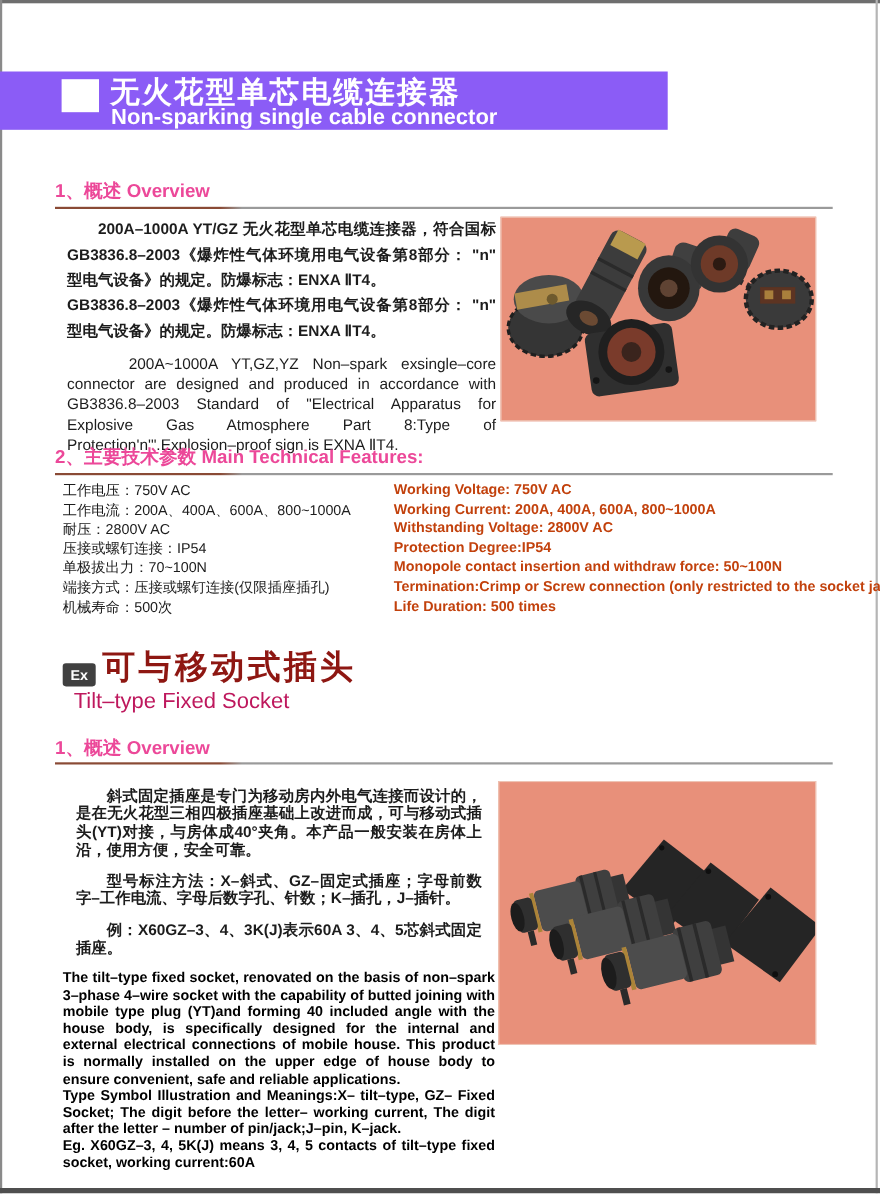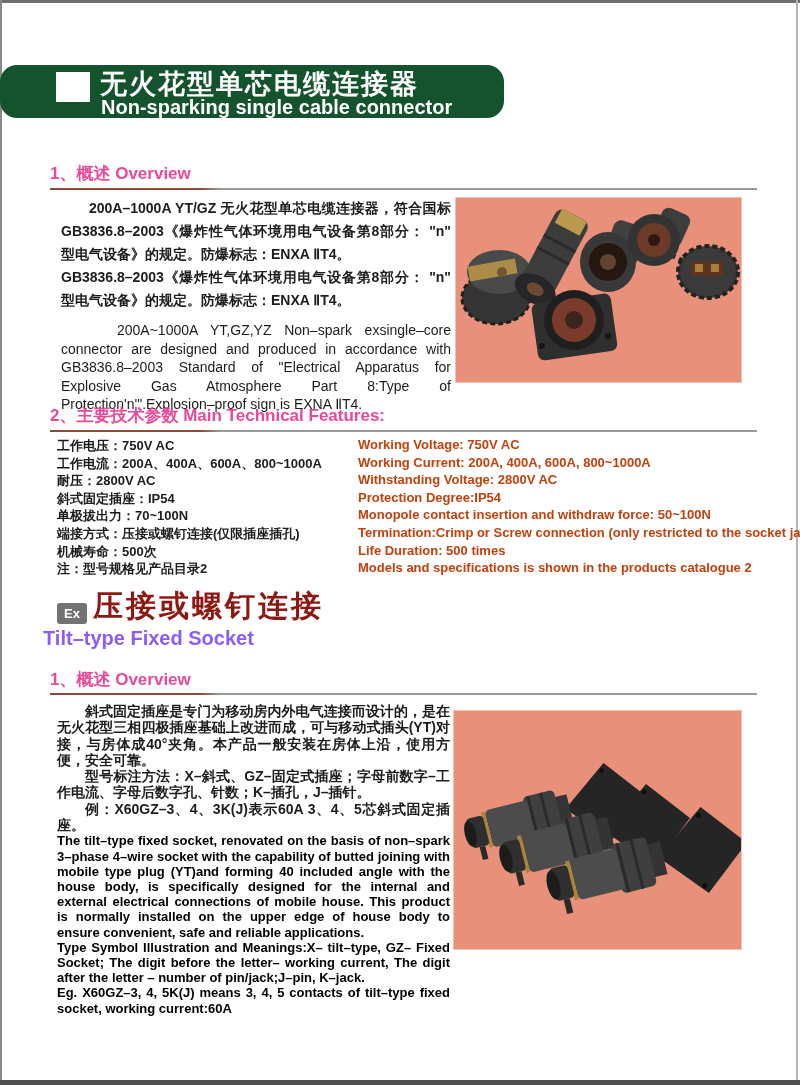--- a/index.html
+++ b/index.html
@@ -7,21 +7,21 @@
     width:800px; height:1085px; position:relative; background:#ffffff;
     font-family:"Liberation Sans", sans-serif; overflow:hidden;
   }
   
   .frame-top    { position:absolute; left:0; top:0; width:800px; height:3px; background:#6e6e6e; }
   .frame-left   { position:absolute; left:0; top:0; width:2px; height:1085px; background:#8a8a8a; }
   .frame-right  { position:absolute; left:796px; top:0; width:2px; height:1085px; background:#b5b5b5; }
   .frame-bottom { position:absolute; left:0; top:1080px; width:800px; height:5px; background:#4f4f4f; }
 
   
-  .banner { position:absolute; left:0; top:65px; width:504px; height:53px; background:#14532d;border-radius:17px; }
+  .banner { position:absolute; left:0; top:65px; width:607px; height:53px; background:#8b5cf6; }
   .banner-square { position:absolute; left:56px; top:7px; width:34px; height:30px; background:#ffffff; }
   .banner-title-zh { position:absolute; left:100px; top:1px; color:#ffffff; font-size:27px; font-weight:bold; letter-spacing:2px; white-space:nowrap; }
   .banner-title-en { position:absolute; left:101px; top:31px; color:#ffffff; font-size:20px; font-weight:bold; white-space:nowrap; }
 
   
   .sec-head { position:absolute; left:50px; color:#ec4899; font-size:17px; font-weight:bold; white-space:nowrap; }
   .sec-rule { position:absolute; left:50px; width:707px; height:2px;
               background:linear-gradient(to right, #8a4a35 0px, #8a4a35 150px, #9a9a9a 170px, #9a9a9a 100%); }
 
   
@@ -32,31 +32,31 @@
 
   
   .photo { position:absolute; background:#e8907a; border:1px solid #eec4b4; }
   .photo1 { left:455px; top:197px; width:285px; height:184px; }
   .photo2 { left:453px; top:710px; width:287px; height:238px; }
   .photo svg { display:block; }
 
   
   .specs { position:absolute; left:57px; top:437px; width:700px; }
   .spec-row { position:relative; height:17.6px; }
-  .spec-zh { position:absolute; left:0; top:0; font-size:13px; font-weight:bold; color:#1c1c1c; white-space:nowrap; }
+  .spec-zh { position:absolute; left:0; top:0; font-size:13px; font-weight:normal; color:#1c1c1c; white-space:nowrap; }
   .spec-en { position:absolute; left:301px; top:0; font-size:13px; font-weight:bold; color:#c2410c; white-space:nowrap; }
 
   
-  .ex-badge { position:absolute; left:57px; top:603px; width:30px; height:21px; background:#737373;
+  .ex-badge { position:absolute; left:57px; top:603px; width:30px; height:21px; background:#404040;
               border-radius:3px; color:#ffffff; font-size:13px; font-weight:bold; text-align:center; line-height:21px; }
   .p2-title { position:absolute; left:93px; top:586px; color:#8e1712; font-size:30px; font-weight:bold; letter-spacing:3px; white-space:nowrap; }
-  .p2-sub   { position:absolute; left:43px; top:627px; color:#8b5cf6; font-size:20px; font-weight:bold; white-space:nowrap; }
+  .p2-sub   { position:absolute; left:67px; top:627px; color:#be185d; font-size:20px; font-weight:normal; white-space:nowrap; }
 
   .col2 { position:absolute; left:57px; top:703px; width:393px; }
-  .zh-para2 { margin:0; font-size:14px; font-weight:bold; color:#1c1c1c; line-height:16.3px; text-align:justify; text-indent:2em; }
+  .zh-para2 { margin:12px; font-size:14px; font-weight:bold; color:#1c1c1c; line-height:16.3px; text-align:justify; text-indent:2em; }
   .en-para2 { margin:0; font-size:13px; font-weight:bold; color:#000000; line-height:15.2px; text-align:justify; }
 </style>
 </head>
 <body>
 
 <div class="frame-top"></div>
 <div class="frame-left"></div>
 <div class="frame-right"></div>
 <div class="frame-bottom"></div>
 
@@ -140,43 +140,39 @@
   </div>
   <div class="spec-row">
     <span class="spec-zh">工作电流：200A、400A、600A、800~1000A</span>
     <span class="spec-en">Working Current: 200A, 400A, 600A, 800~1000A</span>
   </div>
   <div class="spec-row">
     <span class="spec-zh">耐压：2800V AC</span>
     <span class="spec-en">Withstanding Voltage: 2800V AC</span>
   </div>
   <div class="spec-row">
-    <span class="spec-zh">斜式固定插座：IP54</span>
+    <span class="spec-zh">压接或螺钉连接：IP54</span>
     <span class="spec-en">Protection Degree:IP54</span>
   </div>
   <div class="spec-row">
     <span class="spec-zh">单极拔出力：70~100N</span>
     <span class="spec-en">Monopole contact insertion and withdraw force: 50~100N</span>
   </div>
   <div class="spec-row">
     <span class="spec-zh">端接方式：压接或螺钉连接(仅限插座插孔)</span>
     <span class="spec-en">Termination:Crimp or Screw connection (only restricted to the socket jack)</span>
   </div>
   <div class="spec-row">
     <span class="spec-zh">机械寿命：500次</span>
     <span class="spec-en">Life Duration: 500 times</span>
   </div>
-  <div class="spec-row">
-    <span class="spec-zh">注：型号规格见产品目录2</span>
-    <span class="spec-en">Models and specifications is shown in the products catalogue 2</span>
-  </div>
 </div>
 
 <div class="ex-badge">Ex</div>
-<div class="p2-title">压接或螺钉连接</div>
+<div class="p2-title">可与移动式插头</div>
 <div class="p2-sub">Tilt–type Fixed Socket</div>
 
 <div class="sec-head" style="top:668px;">1、概述 Overview</div>
 <div class="sec-rule" style="top:693px;"></div>
 
 <div class="col2">
   <p class="zh-para2">斜式固定插座是专门为移动房内外电气连接而设计的，是在无火花型三相四极插座基础上改进而成，可与移动式插头(YT)对接，与房体成40°夹角。本产品一般安装在房体上沿，使用方便，安全可靠。</p>
   <p class="zh-para2">型号标注方法：X–斜式、GZ–固定式插座；字母前数字–工作电流、字母后数字孔、针数；K–插孔，J–插针。</p>
   <p class="zh-para2">例：X60GZ–3、4、3K(J)表示60A 3、4、5芯斜式固定插座。</p>
   <p class="en-para2">The tilt–type fixed socket, renovated on the basis of non–spark 3–phase 4–wire socket with the capability of butted joining with mobile type plug (YT)and forming 40  included angle with the house body, is specifically designed for the internal and external electrical connections of mobile house. This product is normally installed on the upper edge of house body to ensure convenient, safe and reliable applications.</p>

